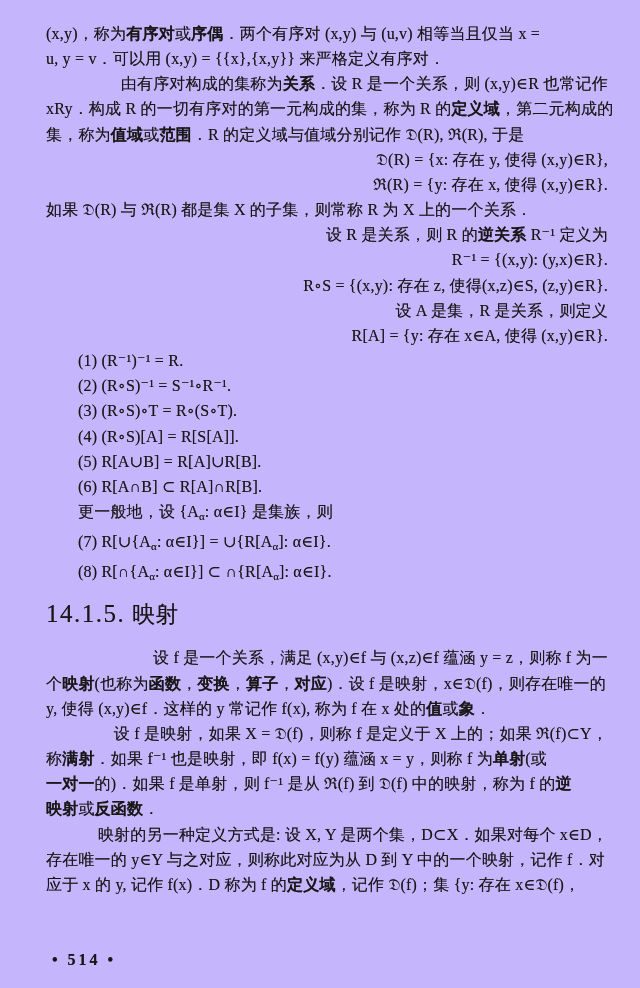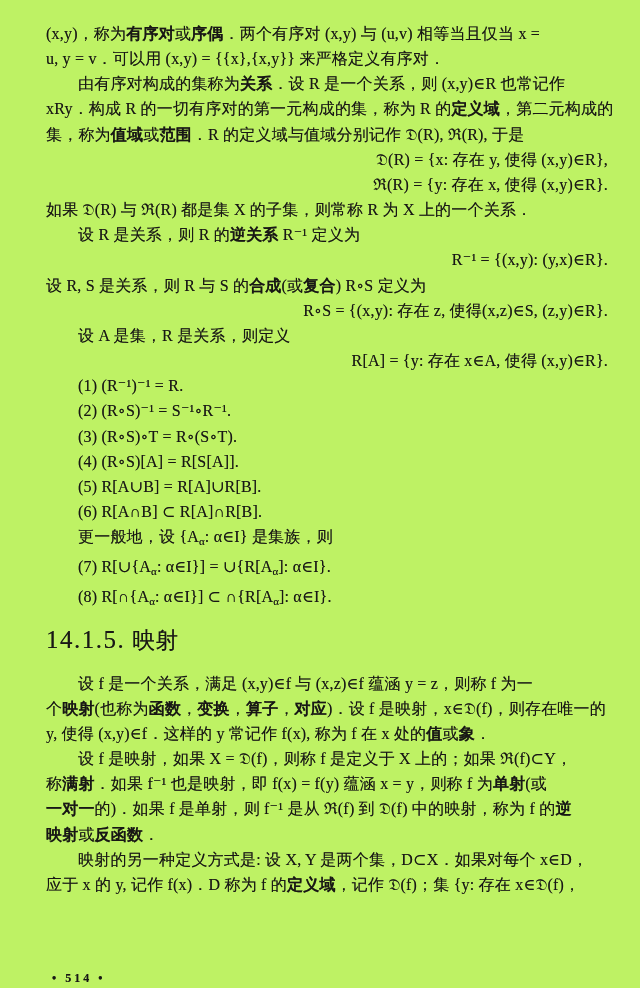--- a/index.html
+++ b/index.html
@@ -6,33 +6,33 @@
   body {
     width: 640px; height: 988px;
     background: #f3f1ec;
     font-family: "Liberation Serif", "DejaVu Serif", serif;
   }
   .page {
     position: relative;
     width: 640px; height: 988px;
     box-sizing: border-box;
     padding: 21px 32px 0 46px;
-    background: #bef264;
+    background: #c4b5fd;
     color: #181715;
     overflow: hidden;
     text-shadow: 0 0 0.5px rgba(24,23,21,0.55);
   }
   .block { }
   .line {
     font-size: 16px;
     line-height: 25.15px;
     white-space: nowrap;
     letter-spacing: 0.2px;
   }
-  .indent { padding-left: 32px; }
+  .indent { padding-left: 32px; text-align: right; }
   .item   { padding-left: 32px; }
   .center { text-align: right; padding-left: 42px; }
   .b { font-weight: 700; }
   .sub { font-size: 11px; vertical-align: -3px; letter-spacing: 0; }
   .heading {
     margin: 10px 0 13px 0;
     line-height: 30px;
     white-space: nowrap;
   }
   .h-num {
@@ -41,42 +41,40 @@
     font-weight: 500;
   }
   .h-title {
     font-size: 23px;
     margin-left: 7px;
     font-weight: 500;
   }
   .footer {
     position: absolute;
     left: 52px; top: 951px;
-    font-size: 12px;
+    font-size: 16px;
     font-weight: 700;
     letter-spacing: 3px;
-    margin-top: 20px;
   }
 </style>
 </head>
 <body>
 
 <div class="page">
   <div class="block" id="block-a">
       <div class="line"><span>(x,y)，称为</span><span class="b">有序对</span><span>或</span><span class="b">序偶</span><span>．两个有序对 (x,y) 与 (u,v) 相等当且仅当 x =</span></div>
       <div class="line"><span>u, y = v．可以用 (x,y) = {{x},{x,y}} 来严格定义有序对．</span></div>
       <div class="line indent"><span>由有序对构成的集称为</span><span class="b">关系</span><span>．设 R 是一个关系，则 (x,y)∈R 也常记作</span></div>
       <div class="line"><span>xRy．构成 R 的一切有序对的第一元构成的集，称为 R 的</span><span class="b">定义域</span><span>，第二元构成的</span></div>
       <div class="line"><span>集，称为</span><span class="b">值域</span><span>或</span><span class="b">范围</span><span>．R 的定义域与值域分别记作 𝔇(R), ℜ(R), 于是</span></div>
       <div class="line center"><span>𝔇(R) = {x: 存在 y, 使得 (x,y)∈R},</span></div>
       <div class="line center"><span>ℜ(R) = {y: 存在 x, 使得 (x,y)∈R}.</span></div>
       <div class="line"><span>如果 𝔇(R) 与 ℜ(R) 都是集 X 的子集，则常称 R 为 X 上的一个关系．</span></div>
       <div class="line indent"><span>设 R 是关系，则 R 的</span><span class="b">逆关系</span><span> R⁻¹ 定义为</span></div>
       <div class="line center"><span>R⁻¹ = {(x,y): (y,x)∈R}.</span></div>
-      <div class="line"><span>设 R, S 是关系，则 R 与 S 的</span><span class="b">合成</span><span>(或</span><span class="b">复合</span><span>) R∘S 定义为</span></div>
       <div class="line center"><span>R∘S = {(x,y): 存在 z, 使得(x,z)∈S, (z,y)∈R}.</span></div>
       <div class="line indent"><span>设 A 是集，R 是关系，则定义</span></div>
       <div class="line center"><span>R[A] = {y: 存在 x∈A, 使得 (x,y)∈R}.</span></div>
       <div class="line item"><span>(1) (R⁻¹)⁻¹ = R.</span></div>
       <div class="line item"><span>(2) (R∘S)⁻¹ = S⁻¹∘R⁻¹.</span></div>
       <div class="line item"><span>(3) (R∘S)∘T = R∘(S∘T).</span></div>
       <div class="line item"><span>(4) (R∘S)[A] = R[S[A]].</span></div>
       <div class="line item"><span>(5) R[A∪B] = R[A]∪R[B].</span></div>
       <div class="line item"><span>(6) R[A∩B] ⊂ R[A]∩R[B].</span></div>
       <div class="line item"><span>更一般地，设 {A</span><span class="sub">α</span><span>: α∈I} 是集族，则</span></div>
@@ -88,16 +86,17 @@
   </div>
   <div class="block" id="block-b">
       <div class="line indent"><span>设 f 是一个关系，满足 (x,y)∈f 与 (x,z)∈f 蕴涵 y = z，则称 f 为一</span></div>
       <div class="line"><span>个</span><span class="b">映射</span><span>(也称为</span><span class="b">函数</span><span>，</span><span class="b">变换</span><span>，</span><span class="b">算子</span><span>，</span><span class="b">对应</span><span>)．设 f 是映射，x∈𝔇(f)，则存在唯一的</span></div>
       <div class="line"><span>y, 使得 (x,y)∈f．这样的 y 常记作 f(x), 称为 f 在 x 处的</span><span class="b">值</span><span>或</span><span class="b">象</span><span>．</span></div>
       <div class="line indent"><span>设 f 是映射，如果 X = 𝔇(f)，则称 f 是定义于 X 上的；如果 ℜ(f)⊂Y，</span></div>
       <div class="line"><span>称</span><span class="b">满射</span><span>．如果 f⁻¹ 也是映射，即 f(x) = f(y) 蕴涵 x = y，则称 f 为</span><span class="b">单射</span><span>(或</span></div>
       <div class="line"><span class="b">一对一</span><span>的)．如果 f 是单射，则 f⁻¹ 是从 ℜ(f) 到 𝔇(f) 中的映射，称为 f 的</span><span class="b">逆</span></div>
       <div class="line"><span class="b">映射</span><span>或</span><span class="b">反函数</span><span>．</span></div>
       <div class="line indent"><span>映射的另一种定义方式是: 设 X, Y 是两个集，D⊂X．如果对每个 x∈D，</span></div>
+      <div class="line"><span>存在唯一的 y∈Y 与之对应，则称此对应为从 D 到 Y 中的一个映射，记作 f．对</span></div>
       <div class="line"><span>应于 x 的 y, 记作 f(x)．D 称为 f 的</span><span class="b">定义域</span><span>，记作 𝔇(f)；集 {y: 存在 x∈𝔇(f)，</span></div>
     </div>
   <div class="footer">• 514 •</div>
 </div>
 
 </body></html>

